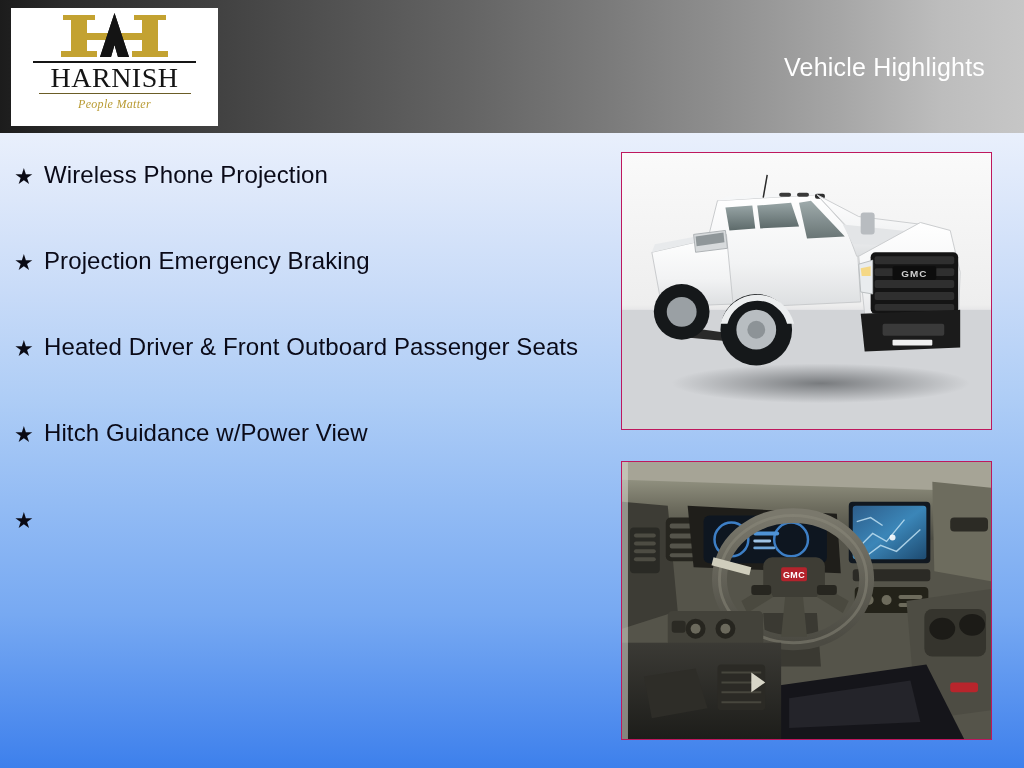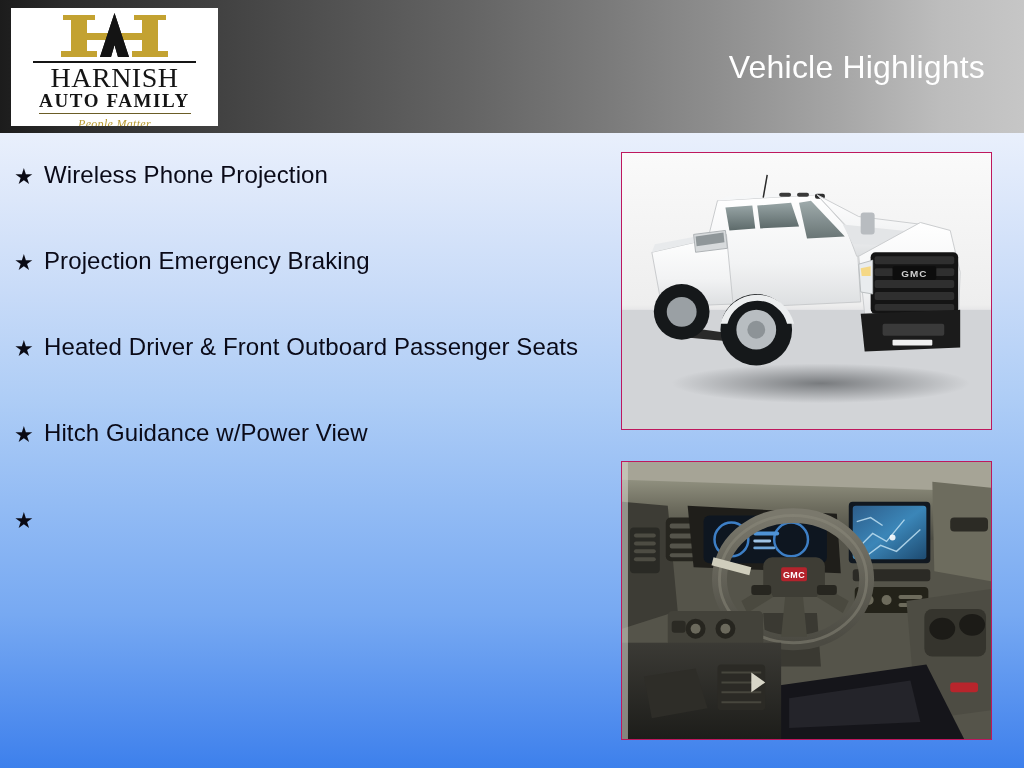--- a/index.html
+++ b/index.html
@@ -42,21 +42,21 @@
         #a6a6a6 82%,
         #bdbdbd 92%,
         #c6c6c6 100%);
     overflow: hidden;
   }
   .header-title {
     position: absolute;
     right: 39px;
     top: 51px;
     color: #ffffff;
-    font-size: 32px;
+    font-size: 25px;
     line-height: 32px;
     letter-spacing: 0.2px;
     white-space: nowrap;
   }
 
   
   .logo-box {
     position: absolute;
     left: 11px;
     top: 8px;
@@ -187,21 +187,20 @@
         <g fill="#141414">
           <polygon points="103.5,0 118,44 107,44 103.5,32 100,44 89,44 "></polygon>
           <polygon points="103.5,0 89,44 100,44 103.5,32 107,44 118,44 "></polygon>
           <rect x="95" y="26" width="17" height="5"></rect>
         </g>
       </svg>
     </div>
     <div class="logo-wordmark">
       <div class="logo-rule"></div>
       <div class="logo-harnish">HARNISH</div>
-      <div class="logo-auto">AUTO FAMILY</div>
       <div class="logo-rule thin"></div>
       <div class="logo-tag">People Matter</div>
     </div>
   </div>
 </div>
 
 <div class="highlights">
 
   <div class="bullet-row">
     <span class="bullet-star">★</span>

